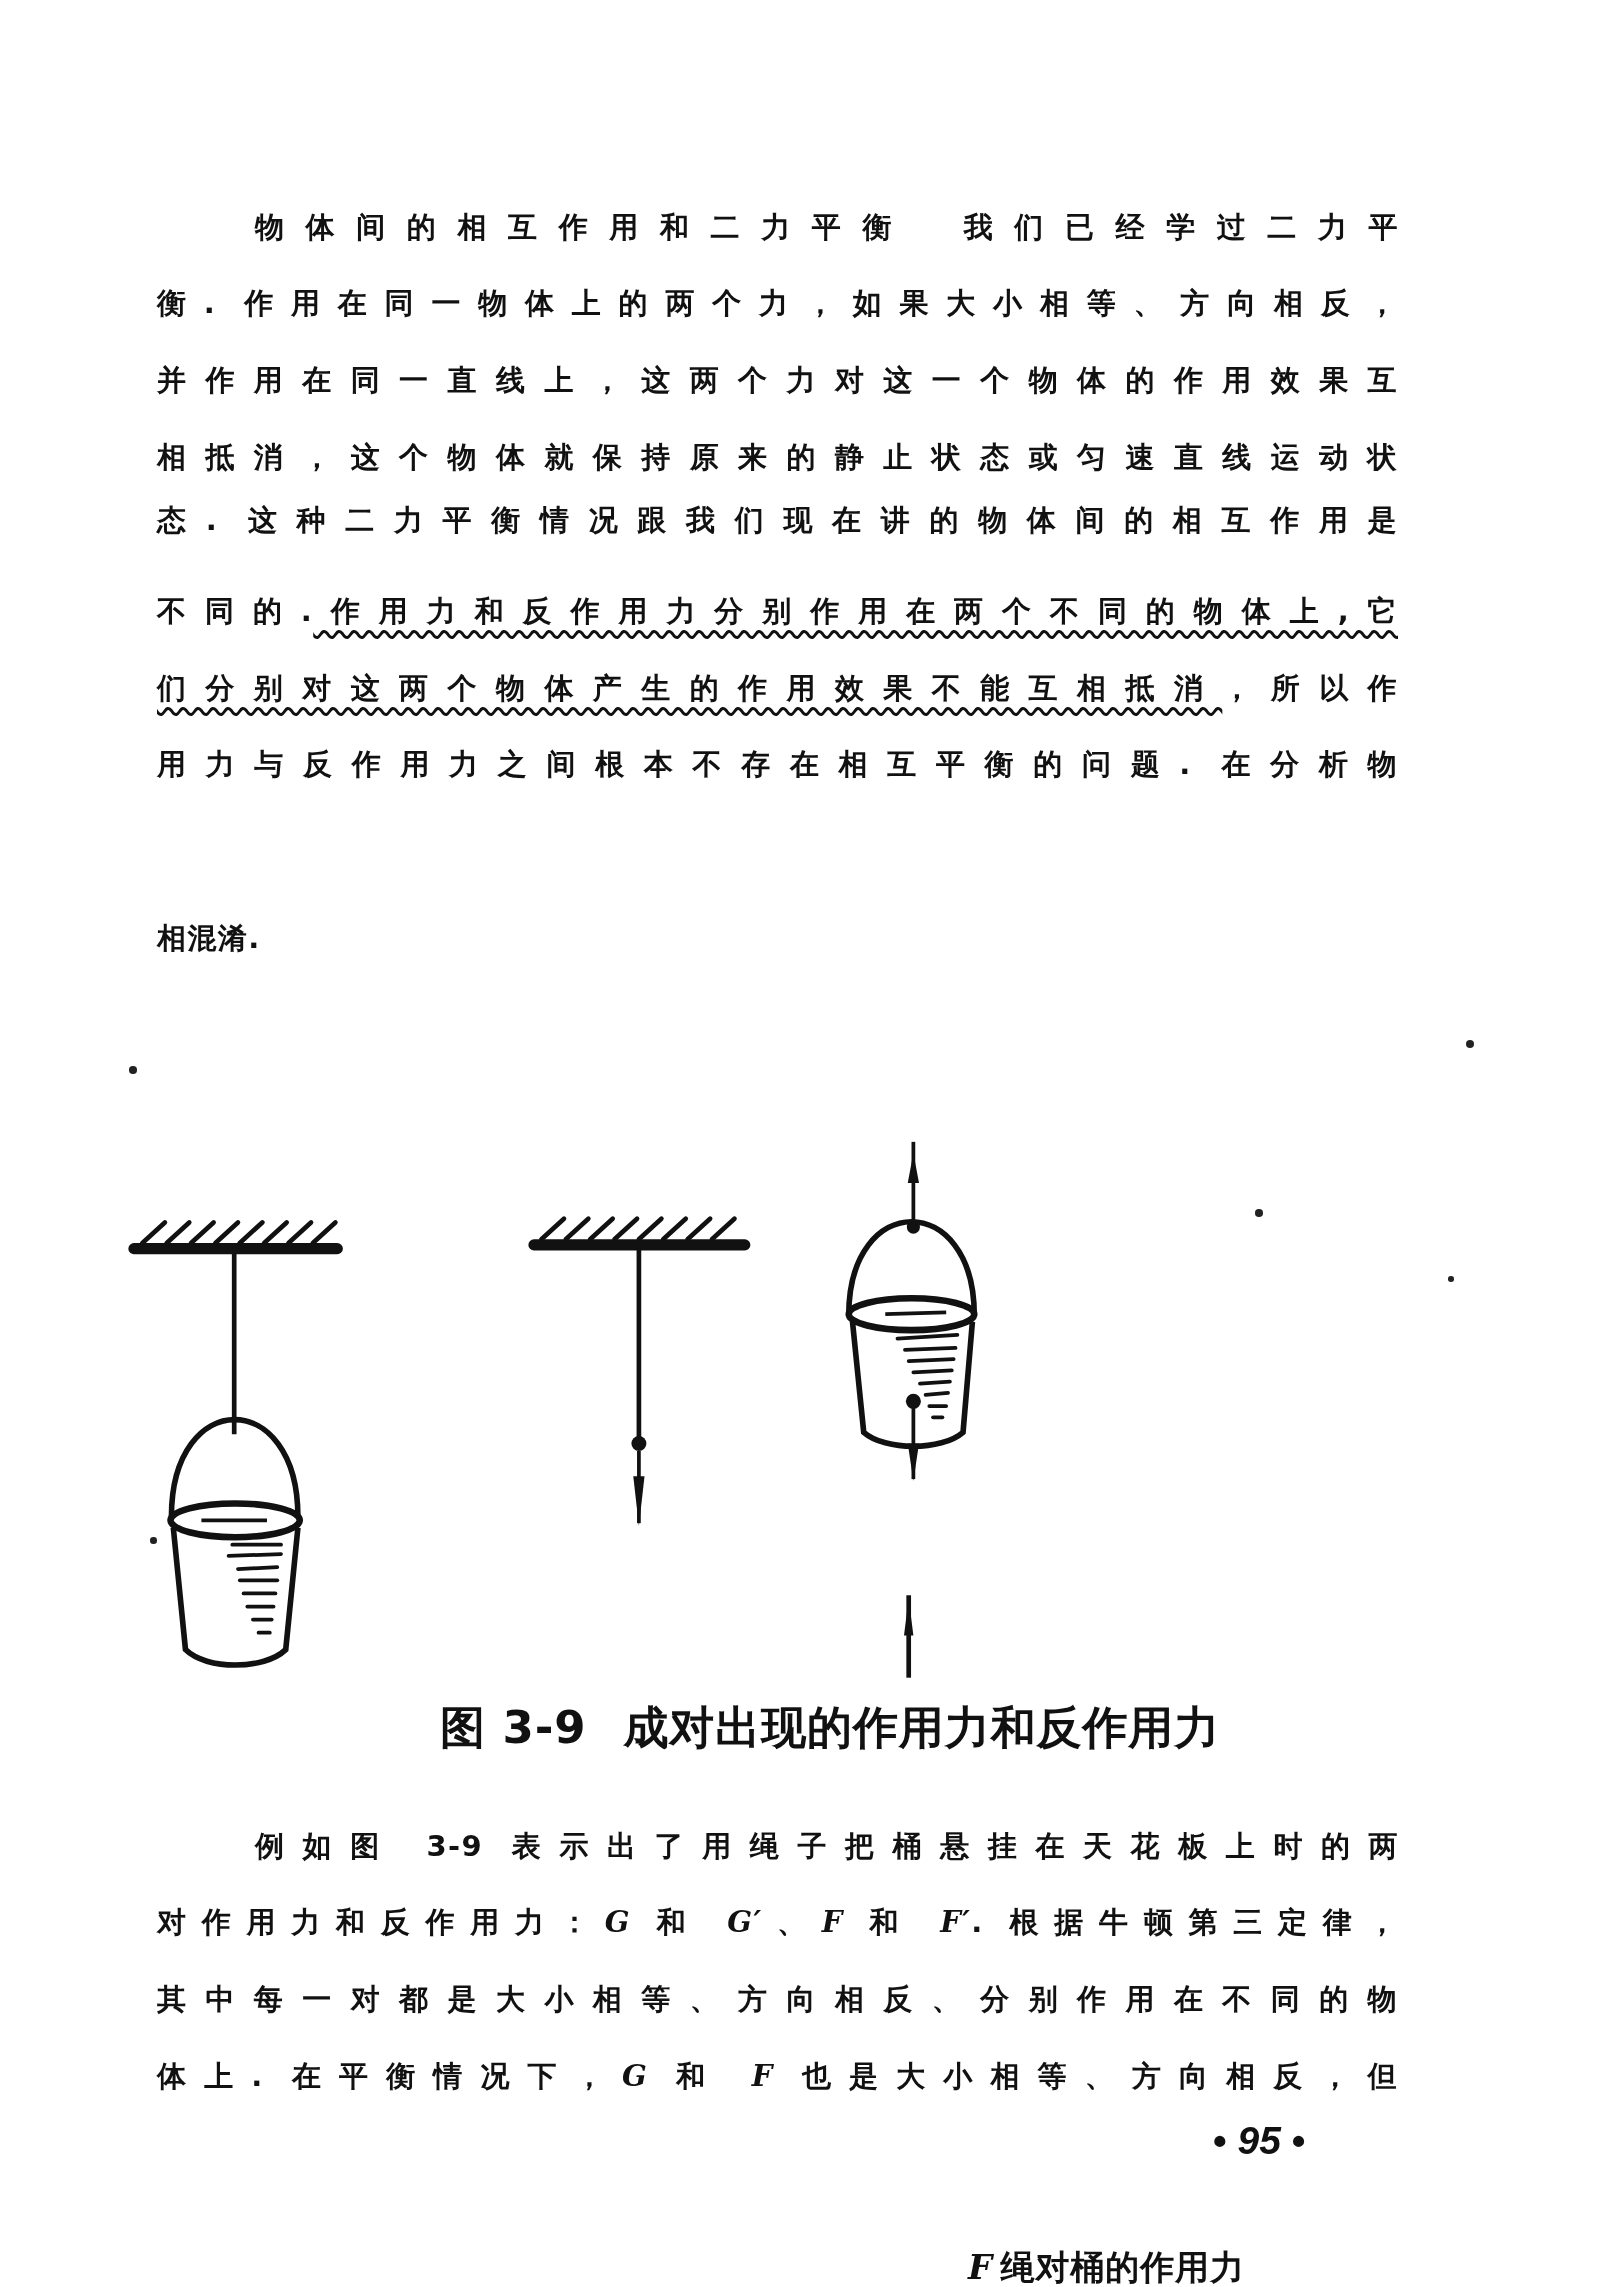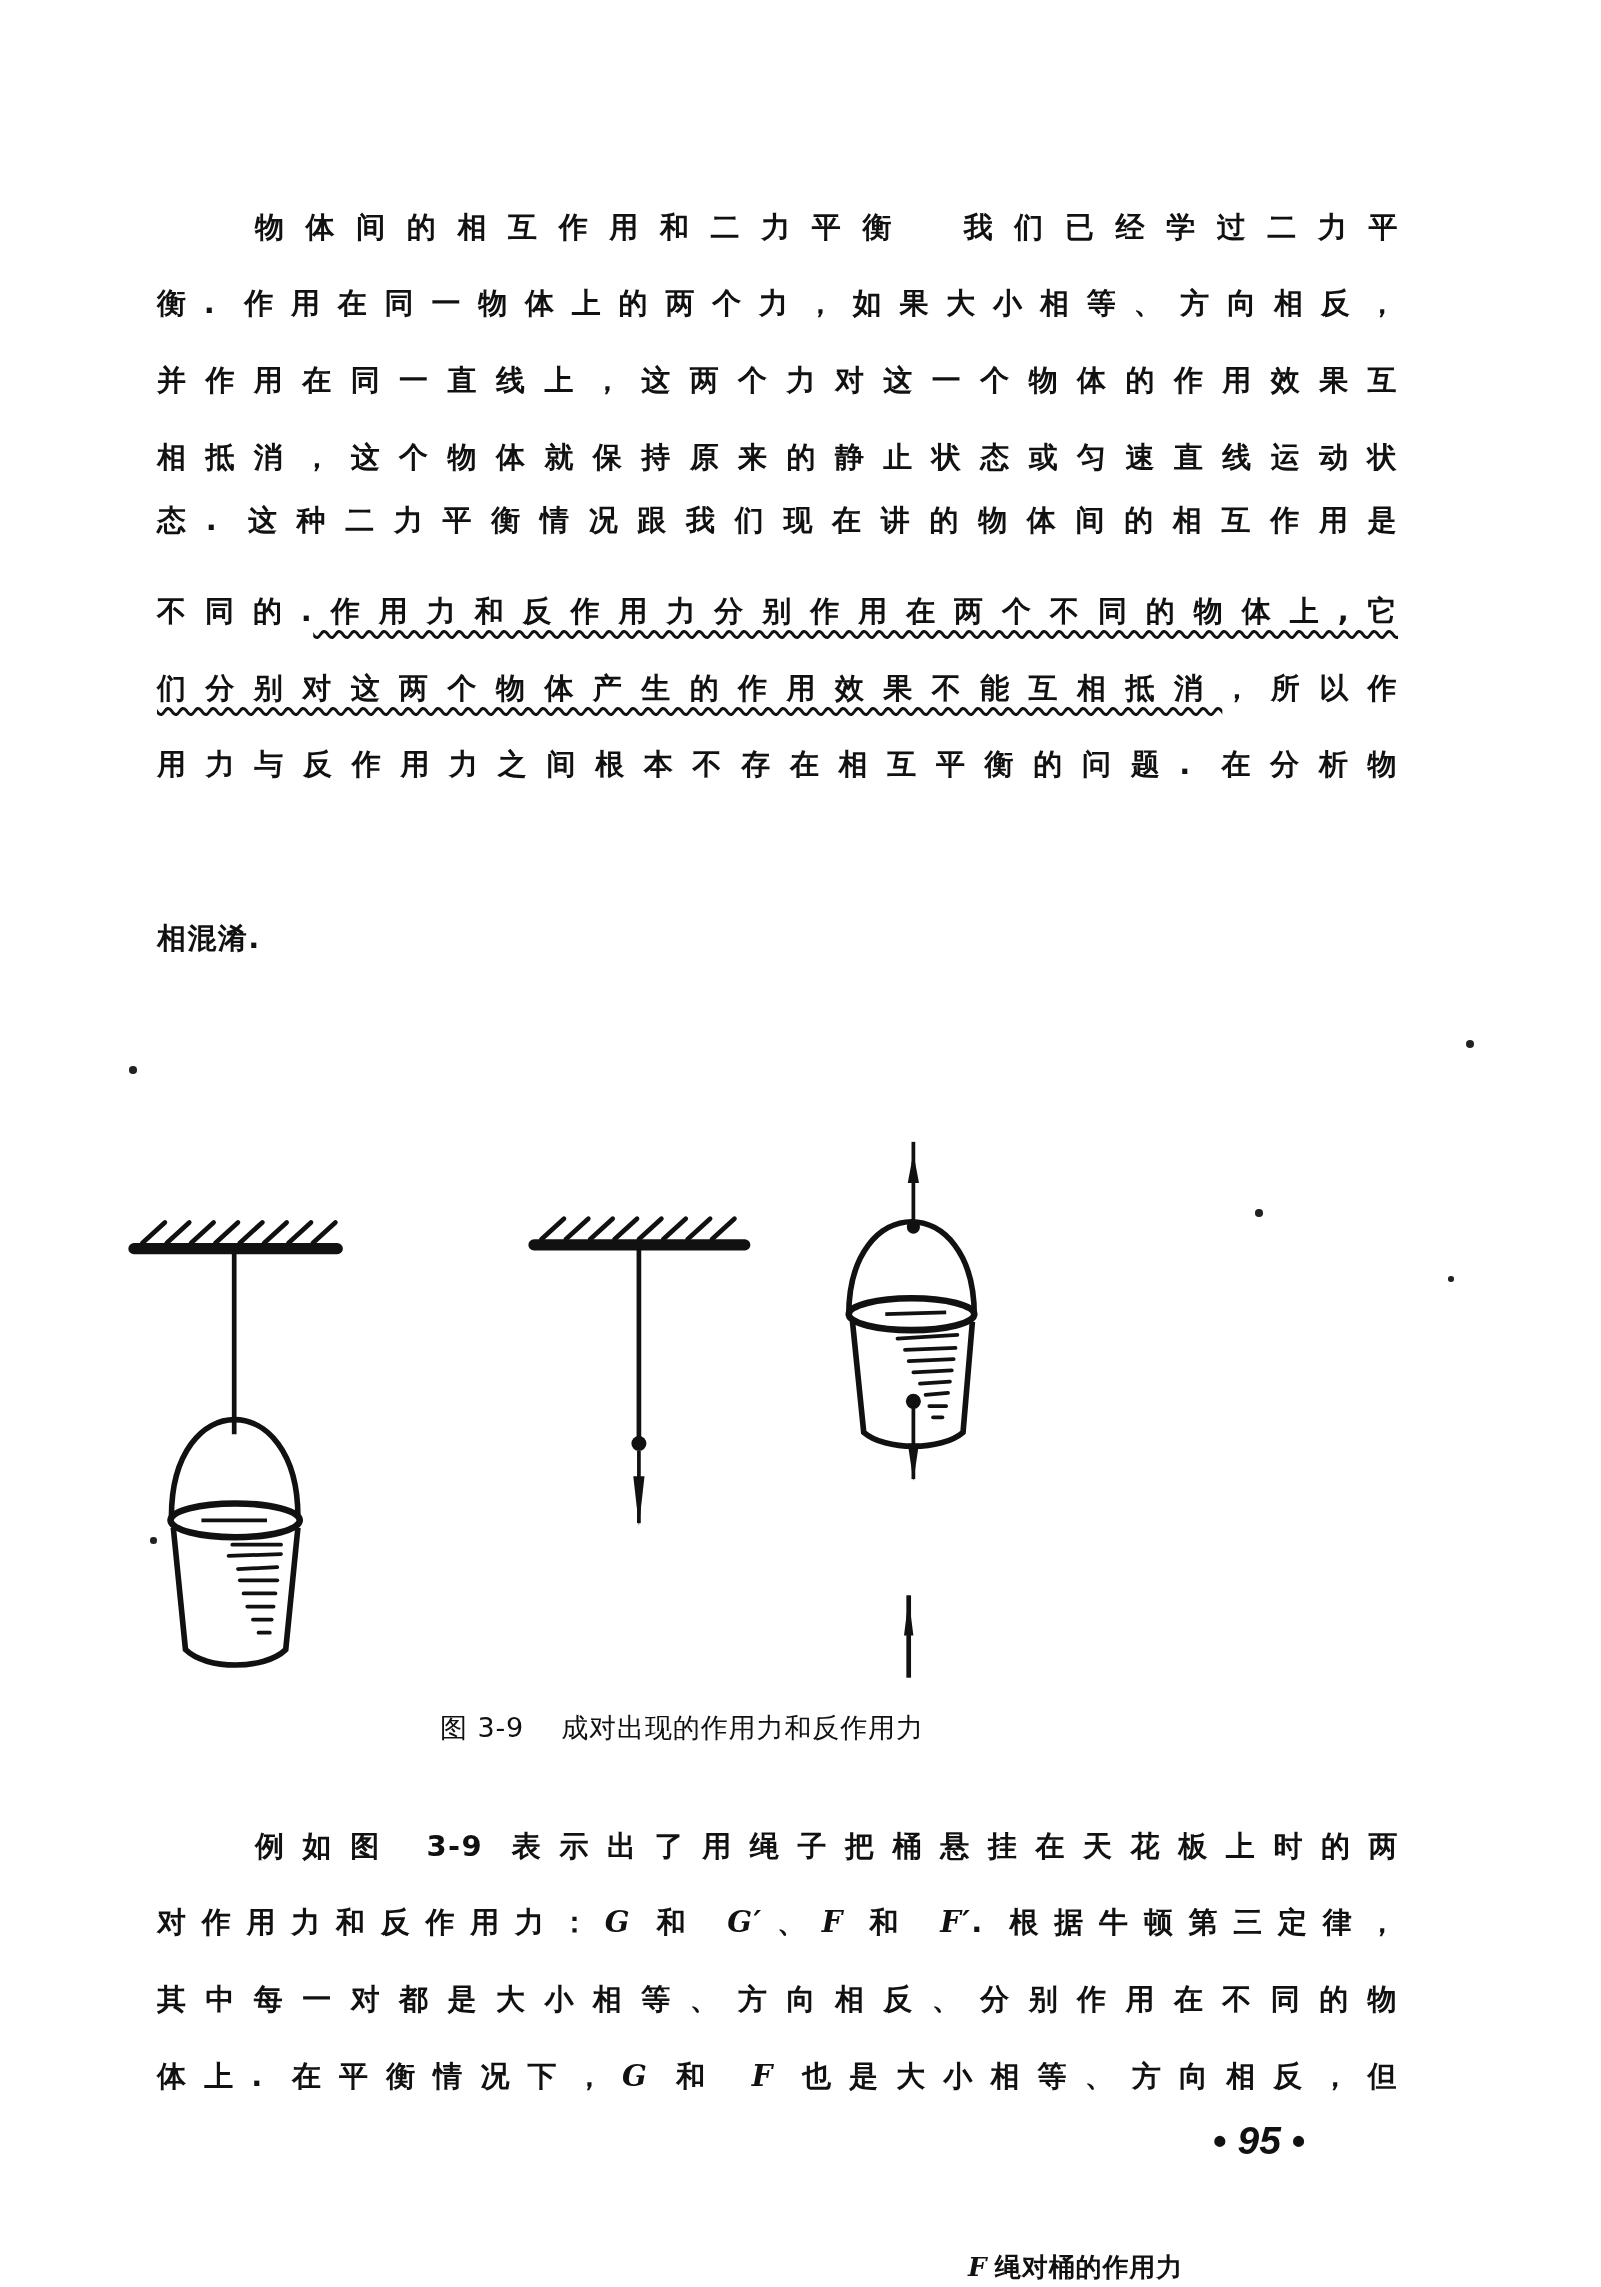--- a/index.html
+++ b/index.html
@@ -20,26 +20,26 @@
   .heading { font-weight: 900; }
   .wavy {
     text-decoration: underline wavy #111111;
     text-decoration-thickness: 2.8px;
     text-underline-offset: 9.4px;
   }
   .ital { font-family: "DejaVu Serif", "Liberation Serif", serif; font-style: italic; }
   .figure { position: absolute; left: 0; top: 1106px; width: 1601px; height: 675px; }
   .figure svg { position: absolute; left: 0; top: 0; }
   .flabel {
-    position: absolute; font-size: 26px; font-weight: 900; white-space: nowrap;
+    position: absolute; font-size: 34px; font-weight: 900; white-space: nowrap;
     letter-spacing: 0.9px; line-height: 41px;
   }
   .flabel .sym { font-family: "DejaVu Serif", "Liberation Serif", serif; font-style: italic; margin-right: 7.5px; }
   .caption {
-    position: absolute; left: 440px; top: 1705px; font-size: 27px; font-weight: 400;
+    position: absolute; left: 440px; top: 1705px; font-size: 45px; font-weight: 700;
     letter-spacing: 0.9px; white-space: nowrap; line-height: 45px;
   }
   .caption .num { margin-right: 37px; }
   .pageno {
     position: absolute; left: 1213px; top: 2119px; font-size: 39px; font-weight: bold;
     font-family: Liberation Sans, sans-serif; font-style: italic;
   }
   .speck { position: absolute; background: #222; border-radius: 50%; }
 </style>
 </head>

